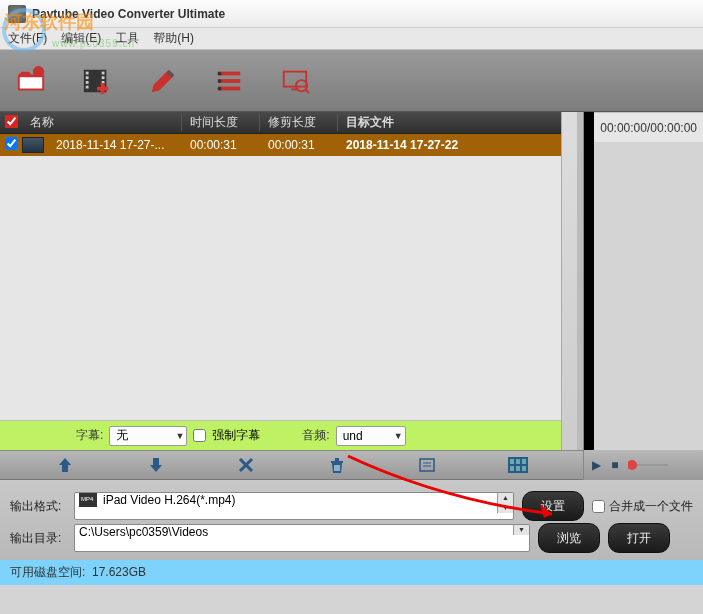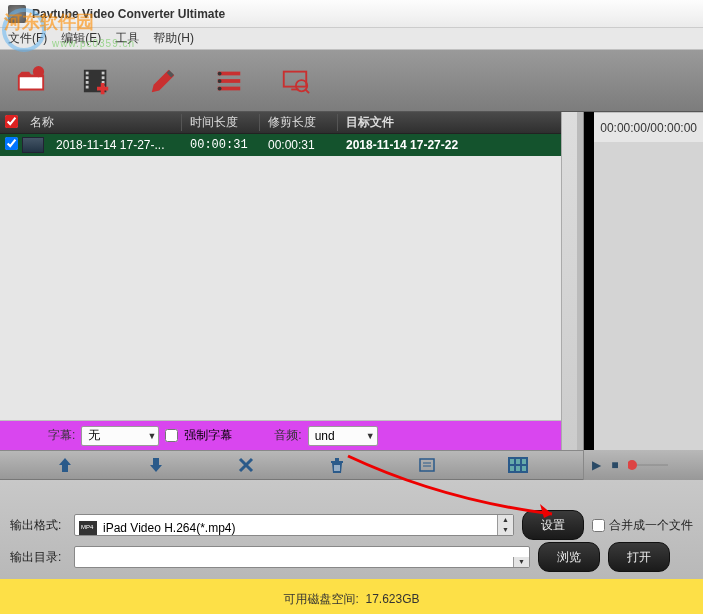--- a/index.html
+++ b/index.html
@@ -20,60 +20,60 @@
 .tool-btn { width: 34px; height: 34px; display: flex; align-items: center; justify-content: center; cursor: pointer; }
 .tool-btn svg { width: 30px; height: 30px; }
 
 .main { display: flex; height: 338px; }
 .filelist { flex: 1; display: flex; flex-direction: column; background: #e6e6e6; }
 .list-header { height: 22px; background: linear-gradient(#4a4a4a, #2f2f2f); color: #ddd; display: flex; align-items: center; border-bottom: 1px solid #222; }
 .list-header .chk { width: 22px; text-align: center; }
 .list-header .chk input { accent-color: #d22; }
 .col { padding: 0 8px; border-right: 1px solid #555; }
 .col.name { width: 160px; }
-.col.dur { width: 78px; font-family: Liberation Mono, monospace; }
+.col.dur { width: 78px; }
 .col.trim { width: 78px; }
 .col.dest { flex: 1; border-right: none; font-weight: bold; }
 
-.list-row { height: 22px; background: #14532d; color: #fff; display: flex; align-items: center; }
+.list-row { height: 22px; background: #a16207; color: #fff; display: flex; align-items: center; }
 .list-row .chk { width: 22px; text-align: center; }
 .list-row .thumb { width: 22px; height: 16px; background: linear-gradient(#456, #234); margin-right: 4px; border: 1px solid #223; }
 .list-body { flex: 1; background: #e6e6e6; overflow: hidden; }
 .vscroll { width: 16px; background: linear-gradient(#ddd, #ccc); border-left: 1px solid #aaa; }
 
 .preview { width: 120px; background: #000; border-left: 1px solid #888; position: relative; }
 
 .divider { width: 6px; background: #bbb; }
 
-.sub-row { height: 30px; background: #d946ef; display: flex; align-items: center; padding-left: 48px; gap: 6px; border-top: 1px solid #c0c0c0; }
+.sub-row { height: 30px; background: #bef264; display: flex; align-items: center; padding-left: 76px; gap: 6px; border-top: 1px solid #c0c0c0; }
 .sub-row label { color: #333; }
 .combo { height: 20px; background: #fcfcfc; border: 1px solid #999; display: flex; align-items: center; justify-content: space-between; padding: 0 2px 0 6px; border-radius: 2px; }
 .combo .arrow { color: #333; font-size: 9px; }
 .combo.sub { width: 78px; }
 .combo.aud { width: 70px; }
 
 .preview-ctrl { height: 30px; background: #e6e6e6; display: flex; align-items: center; padding: 0 6px; gap: 8px; color: #333; justify-content: center; border-top: 1px solid #c0c0c0; }
 
 .action-bar { height: 30px; background: linear-gradient(#b8b8b8, #989898); display: flex; align-items: center; justify-content: space-around; padding: 0 20px; border-top: 1px solid #888; border-bottom: 1px solid #777; }
 .action-bar .act { width: 24px; height: 20px; cursor: pointer; display: flex; align-items: center; justify-content: center; }
 .play-bar { width: 120px; height: 30px; display: flex; align-items: center; gap: 10px; padding-left: 8px; background: linear-gradient(#b8b8b8, #989898); border-left: 1px solid #888; }
 .play-bar .pbtn { color: #2a4a66; cursor: pointer; }
 
-.bottom { background: linear-gradient(#c8c8c8, #b8b8b8); padding: 29px 10px 6px; }
+.bottom { background: linear-gradient(#c8c8c8, #b8b8b8); padding: 10px 10px 6px; }
 .form-row { display: flex; align-items: center; height: 32px; gap: 8px; }
 .form-row label { width: 56px; color: #222; }
-.out-combo { flex: 1; max-width: 456px; height: 22px; background: #fff; border: 1px solid #888; display: flex; align-items: flex-end; padding-left: 4px; border-radius: 2px; }
+.out-combo { flex: 1; max-width: 456px; height: 28px; background: #fff; border: 1px solid #888; display: flex; align-items: flex-start; padding-left: 4px; border-radius: 2px; }
 .out-combo .fmt-icon { width: 18px; height: 14px; background: #333; margin-right: 6px; position: relative; }
 .out-combo .fmt-icon::after { content: "MP4"; position: absolute; color: #fff; font-size: 6px; top: 3px; left: 2px; }
 .out-combo .spinner { width: 16px; margin-left: auto; display: flex; flex-direction: column; background: #e4e4e4; border-left: 1px solid #999; }
 .out-combo .spinner span { height: 10px; font-size: 7px; text-align: center; color: #333; cursor: pointer; line-height: 10px; }
 .dark-btn { background: linear-gradient(#3a3a3a, #1a1a1a); color: #eee; border: 1px solid #111; border-radius: 11px; height: 30px; padding: 0 18px; cursor: pointer; }
 .merge { display: flex; align-items: center; gap: 4px; color: #222; }
 
-.disk { padding: 12px 10px; color: #333; background: #fde047; text-align: center; }
+.disk { padding: 4px 10px; color: #333; background: #7dd3fc; }
 
 .arrow-annot { position: absolute; top: 450px; left: 342px; z-index: 100; pointer-events: none; }
 </style>
 </head>
 <body>
 
 <div class="watermark-circle"></div>
 <div class="watermark">河东软件园</div>
 <div class="watermark2">www.pc0359.cn</div>
 
@@ -249,20 +249,21 @@
     </div>
     <button class="dark-btn">设置</button>
     <div class="merge">
       <input type="checkbox" style="">
       <span>合并成一个文件</span>
     </div>
   </div>
   <div class="form-row">
     <label>输出目录:</label>
     <div class="out-combo">
+      <span>C:\Users\pc0359\Videos</span>
       <div class="spinner" style="flex-direction:row;width:16px;align-items:center;justify-content:center">
           <span>▼</span>
         </div>
     </div>
     <button class="dark-btn">浏览</button>
     <button class="dark-btn">打开</button>
   </div>
 </div>
 
 <div class="disk">

